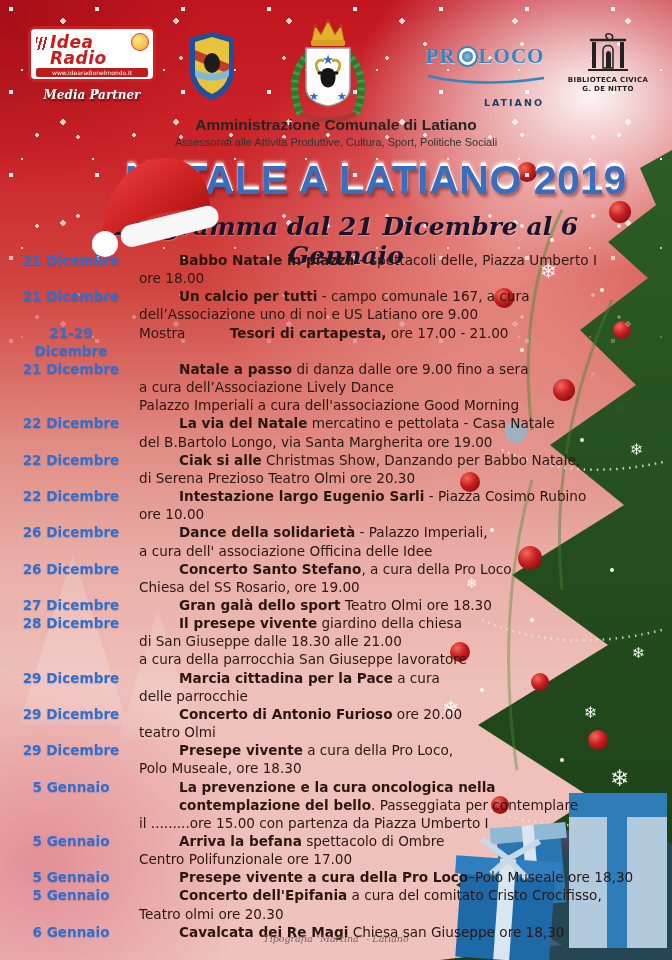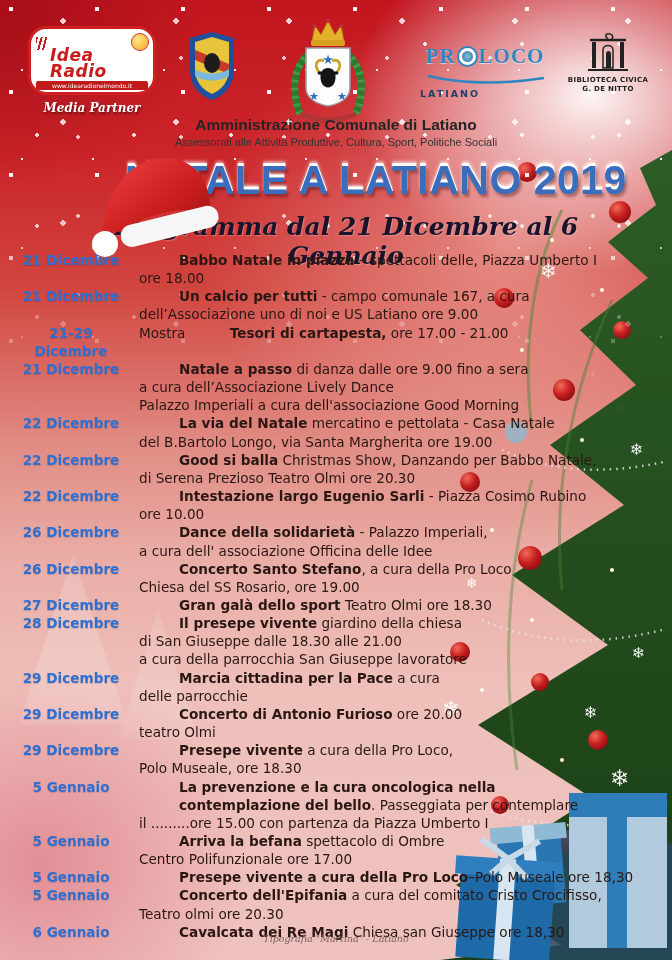--- a/index.html
+++ b/index.html
@@ -25,34 +25,34 @@
       radial-gradient(circle 2px at 78px 58px, rgba(255,255,255,.75) 99%, transparent);
     background-size:86px 83px, 97px 91px, 113px 101px, 71px 89px, 103px 79px;
     -webkit-mask-image:linear-gradient(#000 32%, rgba(0,0,0,.4) 48%, transparent 66%);
             mask-image:linear-gradient(#000 32%, rgba(0,0,0,.4) 48%, transparent 66%);
   }
   .blur-tree{width:110px;height:170px;background:rgba(255,255,255,.5);
     clip-path:polygon(50% 0,100% 100%,0 100%);filter:blur(9px);opacity:.35;z-index:0;}
   .content{position:absolute;inset:0;z-index:3;}
   
   .ir-wrap{left:28px;top:26px;width:128px;text-align:center;}
-  .ir-box{background:#fff;border:3px solid #cf1f1f;border-radius:18px;padding:18px 5px 2px;position:relative;}
+  .ir-box{background:#fff;border:3px solid #cf1f1f;border-radius:7px;padding:5px 5px 2px;position:relative;}
   .ir-line{color:#c81d1d;font-style:italic;font-weight:800;font-size:17px;line-height:16px;text-align:left;padding-left:14px;letter-spacing:.5px;}
   .ir-stripes{position:absolute;left:5px;top:8px;width:11px;height:13px;
     background:repeating-linear-gradient(105deg,#c81d1d 0 2px, transparent 2px 4.5px);}
   .ir-sun{position:absolute;right:4px;top:4px;width:16px;height:16px;border-radius:50%;
     background:radial-gradient(circle at 35% 35%, #ffe886, #f0a81f);border:1.5px solid #d33;}
   .ir-url{background:#c01a1a;color:#fff;font-size:6px;line-height:9px;margin-top:2px;border-radius:2px;}
   .ir-partner{color:#fff;font-family:"DejaVu Serif",serif;font-style:italic;font-weight:700;font-size:12px;margin-top:6px;text-shadow:1px 2px 2px rgba(60,0,0,.6);}
   
   .pl-wrap{left:420px;top:44px;width:130px;}
   .pl-row{display:flex;align-items:center;justify-content:center;color:#2f86c0;font-family:"Liberation Serif",serif;font-weight:700;font-size:21px;letter-spacing:1px;text-shadow:0 1px 1px rgba(255,255,255,.6);}
   .pl-badge{width:17px;height:17px;border-radius:50%;border:2px solid #2f86c0;background:#fff;margin:0 1px;position:relative;}
   .pl-badge::after{content:"";position:absolute;inset:3px;border-radius:50%;background:radial-gradient(#7fc5d8,#2f6ca8);}
-  .pl-city{color:#1d3f66;font-size:9.5px;font-weight:700;letter-spacing:2px;text-align:left;margin-top:0;padding-right:6px;}
+  .pl-city{color:#1d3f66;font-size:9.5px;font-weight:700;letter-spacing:2px;text-align:right;margin-top:9px;padding-right:6px;}
   
   .bib-wrap{left:556px;top:30px;width:104px;text-align:center;color:#222;}
   .bib-name{font-size:7px;font-weight:700;line-height:8.5px;letter-spacing:.3px;}
   
   .admin1{top:116px;left:0;right:0;text-align:center;color:#252525;font-weight:700;font-size:15.5px;font-family:"Liberation Sans",sans-serif;}
   .admin2{top:136px;left:0;right:0;text-align:center;color:#333;font-size:11px;font-family:"Liberation Sans",sans-serif;}
   .main-title{top:157px;left:88px;right:8px;text-align:center;color:#3a6dbb;
     font-family:"Liberation Sans",sans-serif;font-weight:800;font-size:41px;letter-spacing:.5px;
     text-shadow:0 -3px 0 #ffffff, 0 -5px 3px rgba(255,255,255,.55), 2px 3px 3px rgba(60,10,10,.4);}
   .sub-title{top:212px;left:60px;right:40px;text-align:center;color:#19142b;
@@ -282,21 +282,21 @@
         <div class="event-row">
           <div class="event-date">22 Dicembre</div>
           <div class="event-body">
             <div class="event-line"><span class="seg bold">La via del Natale</span><span class="seg"> mercatino e pettolata - Casa Natale</span></div>
             <div class="event-line"><span class="seg">del B.Bartolo Longo, via Santa Margherita ore 19.00</span></div>
           </div>
         </div>
         <div class="event-row">
           <div class="event-date">22 Dicembre</div>
           <div class="event-body">
-            <div class="event-line"><span class="seg bold">Good si balla</span><span class="seg"> Christmas Show, Danzando per Babbo Natale,</span></div>
+            <div class="event-line"><span class="seg bold">Ciak si alle</span><span class="seg"> Christmas Show, Danzando per Babbo Natale,</span></div>
             <div class="event-line"><span class="seg">di Serena Prezioso Teatro Olmi ore 20.30</span></div>
           </div>
         </div>
         <div class="event-row">
           <div class="event-date">22 Dicembre</div>
           <div class="event-body">
             <div class="event-line"><span class="seg bold">Intestazione largo Eugenio Sarli</span><span class="seg"> - Piazza Cosimo Rubino</span></div>
             <div class="event-line"><span class="seg">ore 10.00</span></div>
           </div>
         </div>

